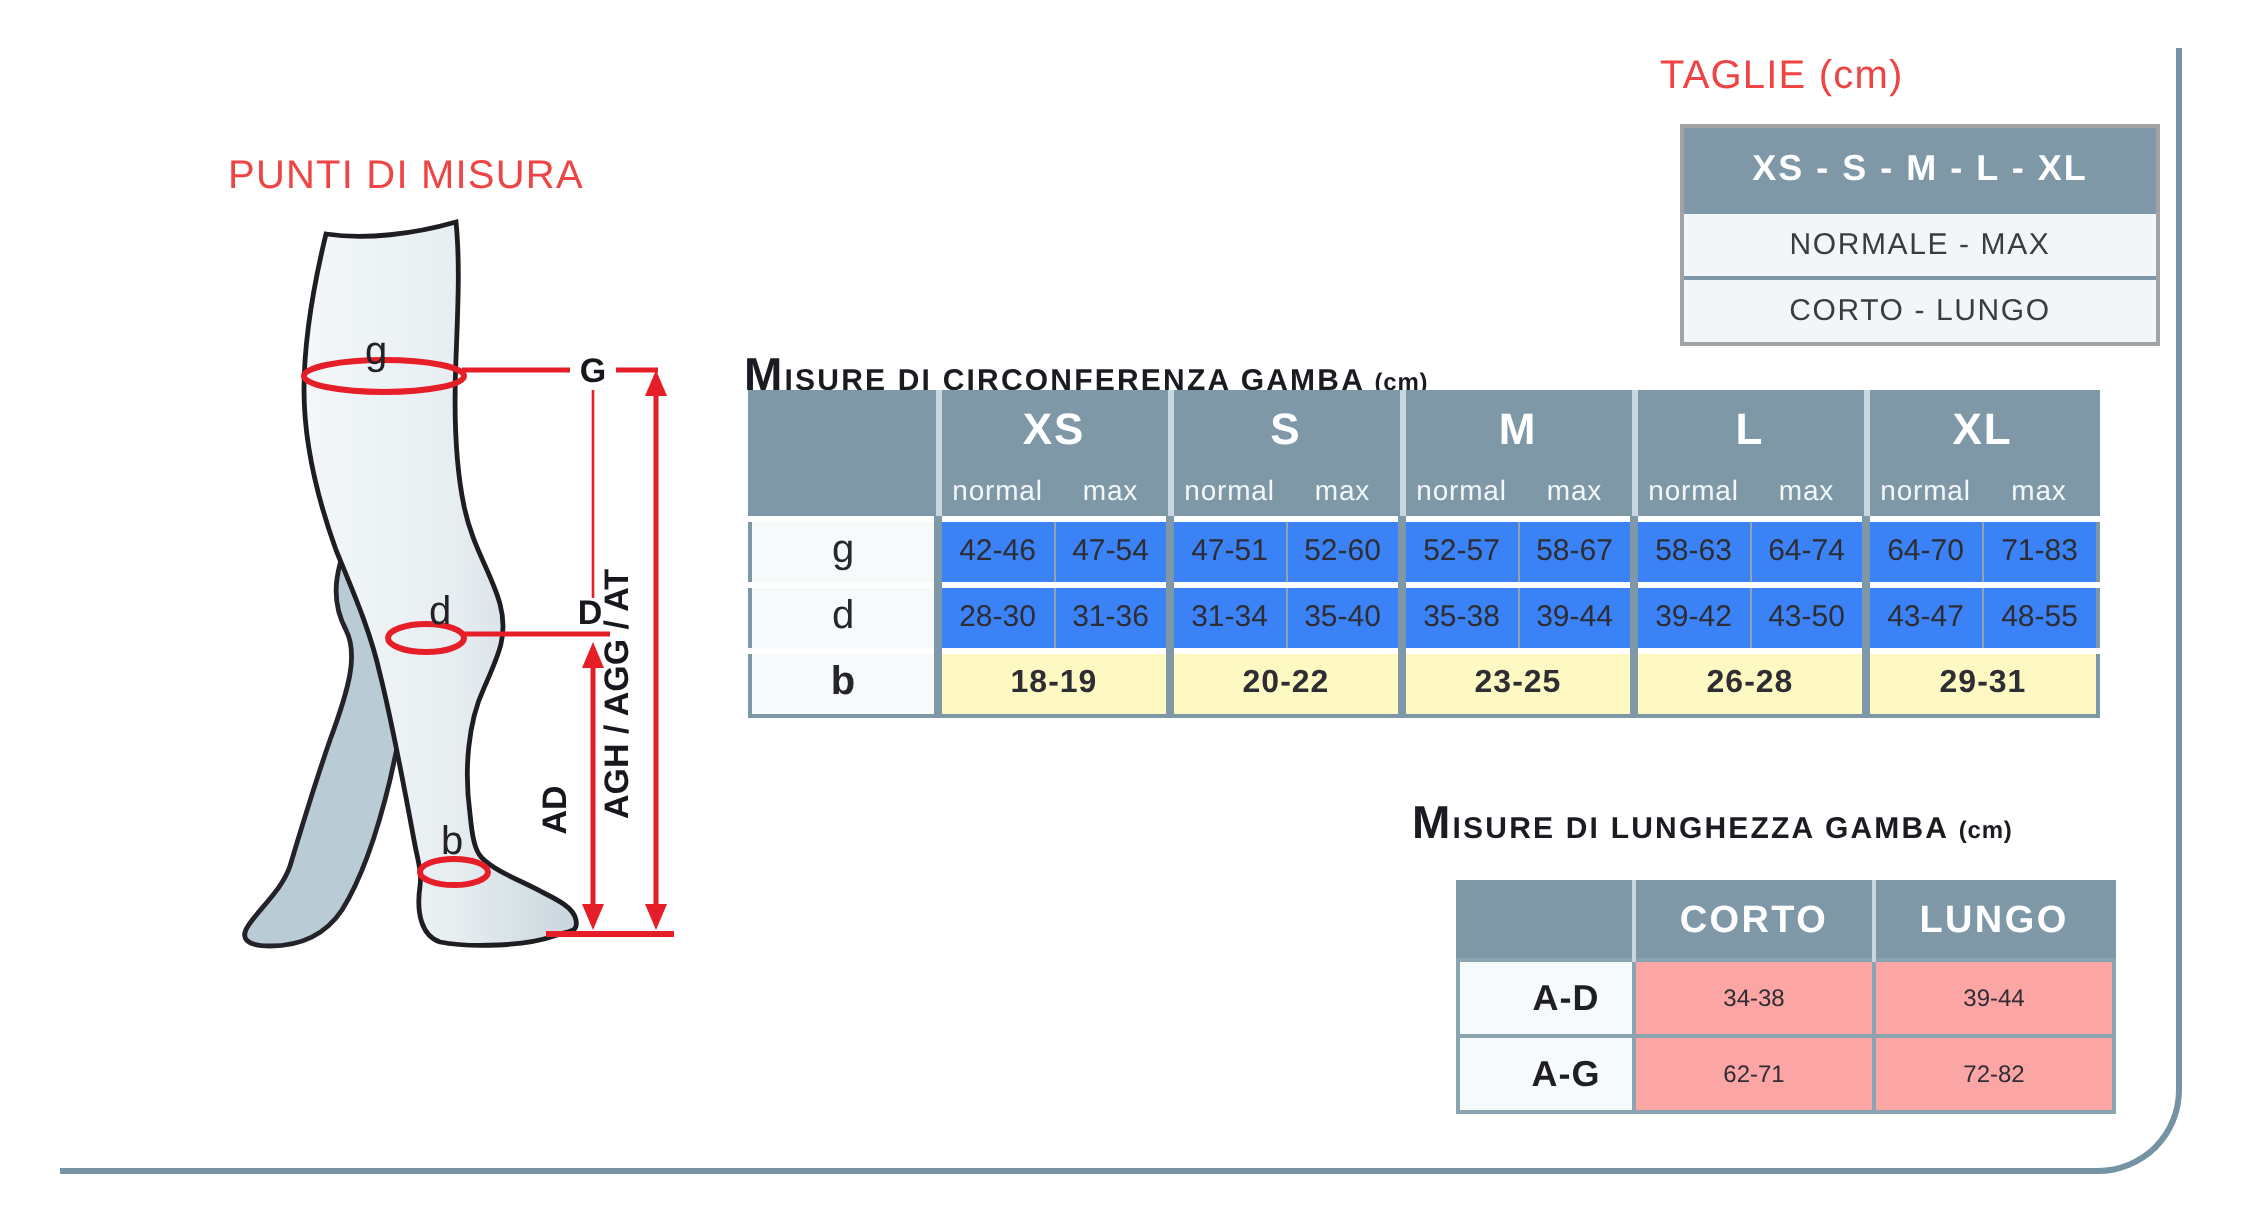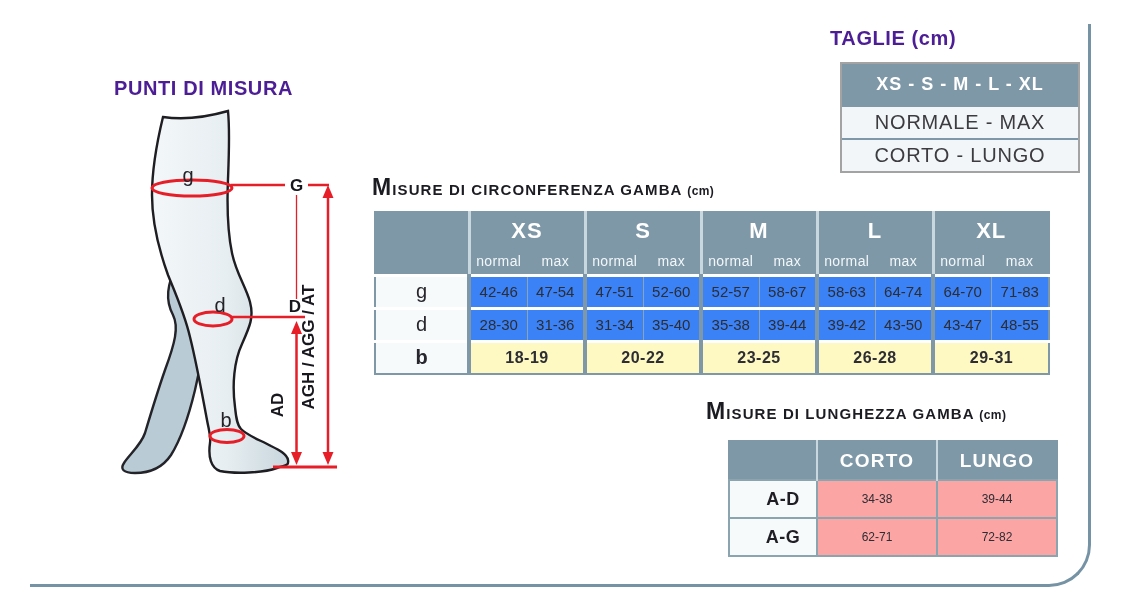--- a/index.html
+++ b/index.html
@@ -6,43 +6,43 @@
   html,body { width:1123px; height:611px; background:#fff; overflow:hidden;
               font-family:"Liberation Sans", sans-serif; }
   .abs { position:absolute; }
 
   
   #page-border { left:30px; top:24px; width:1061px; height:563px;
                  border-right:3px solid #7593a5; border-bottom:3px solid #7593a5;
                  border-bottom-right-radius:42px; }
 
   
-  .teal-title { color:#4c1d95; font-weight:bold; font-size:20px; letter-spacing:0.6px; }
+  .teal-title { color:#ef4444; font-weight:normal; font-size:20px; letter-spacing:0.6px; }
   #punti-title  { left:114px; top:77px; }
   #taglie-title { left:830px; top:27px; }
 
   
   .sec-title { color:#1b1b22; font-weight:bold; font-size:15px; letter-spacing:1.1px; }
   .sec-title::first-letter { font-size:23px; }
   .sec-title .caps { text-transform:uppercase; }
   .sec-title .unit { font-size:12px; letter-spacing:0.4px; }
   #circ-title   { left:372px; top:174px; }
   #length-title { left:706px; top:398px; }
 
   
   #taglie-table { left:840px; top:62px; width:240px; border:2px solid #a3a3a3; }
   #taglie-table .thead { height:41px; background:#7e98a8; color:#fff; font-weight:bold;
                          font-size:18px; letter-spacing:1px;
                          display:flex; align-items:center; justify-content:center; }
-  #taglie-table .trow  { height:33px; background:#f2f6f8; color:#3c3c40; font-size:20px;
+  #taglie-table .trow  { height:33px; background:#f2f6f8; color:#3c3c40; font-size:15px;
                          letter-spacing:0.8px; border-top:2px solid #7e98a8;
                          display:flex; align-items:center; justify-content:center; }
 
   
-  #circ-table { left:374px; top:211px; border-collapse:collapse; table-layout:fixed;
+  #circ-table { left:374px; top:195px; border-collapse:collapse; table-layout:fixed;
                 border:2.5px solid #7e98a8; }
   #circ-table th, #circ-table td { text-align:center; vertical-align:middle; }
   #circ-table .corner { background:#7e98a8; }
   #circ-table .size { background:#7e98a8; color:#fff; font-weight:bold; font-size:22px;
                       height:36px; letter-spacing:1px; }
   #circ-table .sub  { background:#7e98a8; color:#f2f7f9; font-weight:normal; font-size:14px;
                       height:27px; letter-spacing:0.4px; }
   #circ-table .hgs  { border-left:3px solid #c9d7de; }
   #circ-table .val  { background:#3b82f6; color:#2d2d33; font-size:15px; height:33px;
                       border-left:1.5px solid #8aa4b0; }

